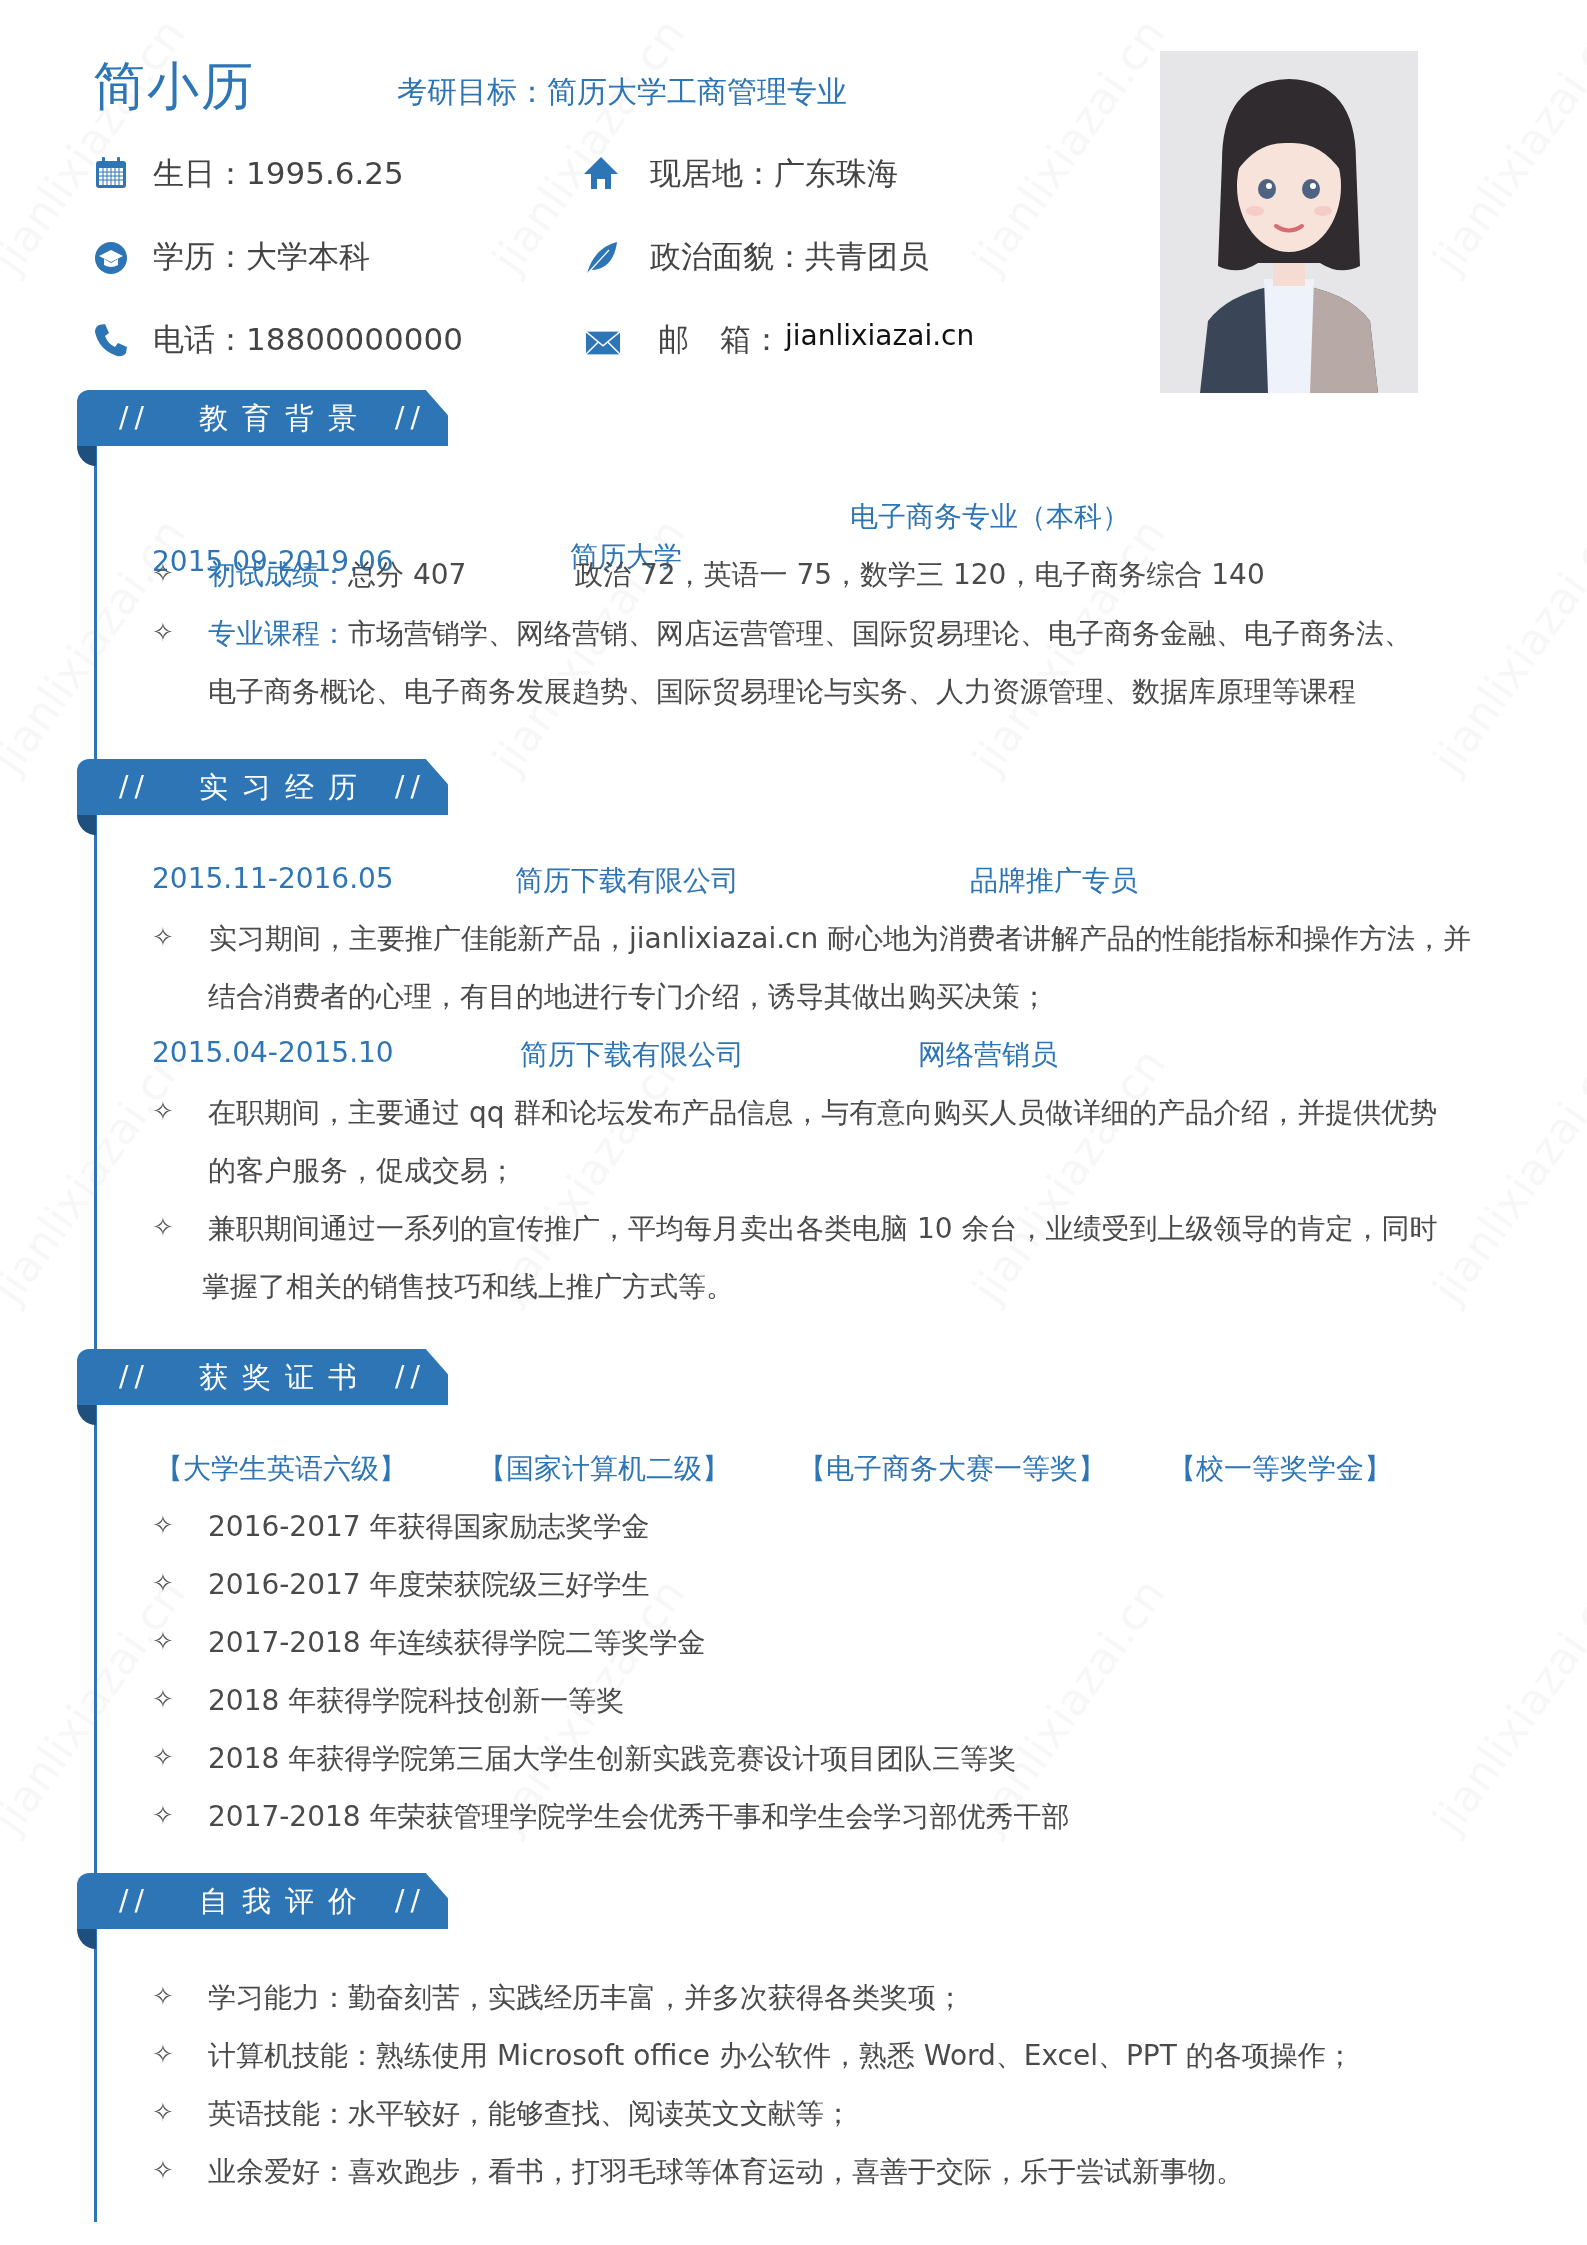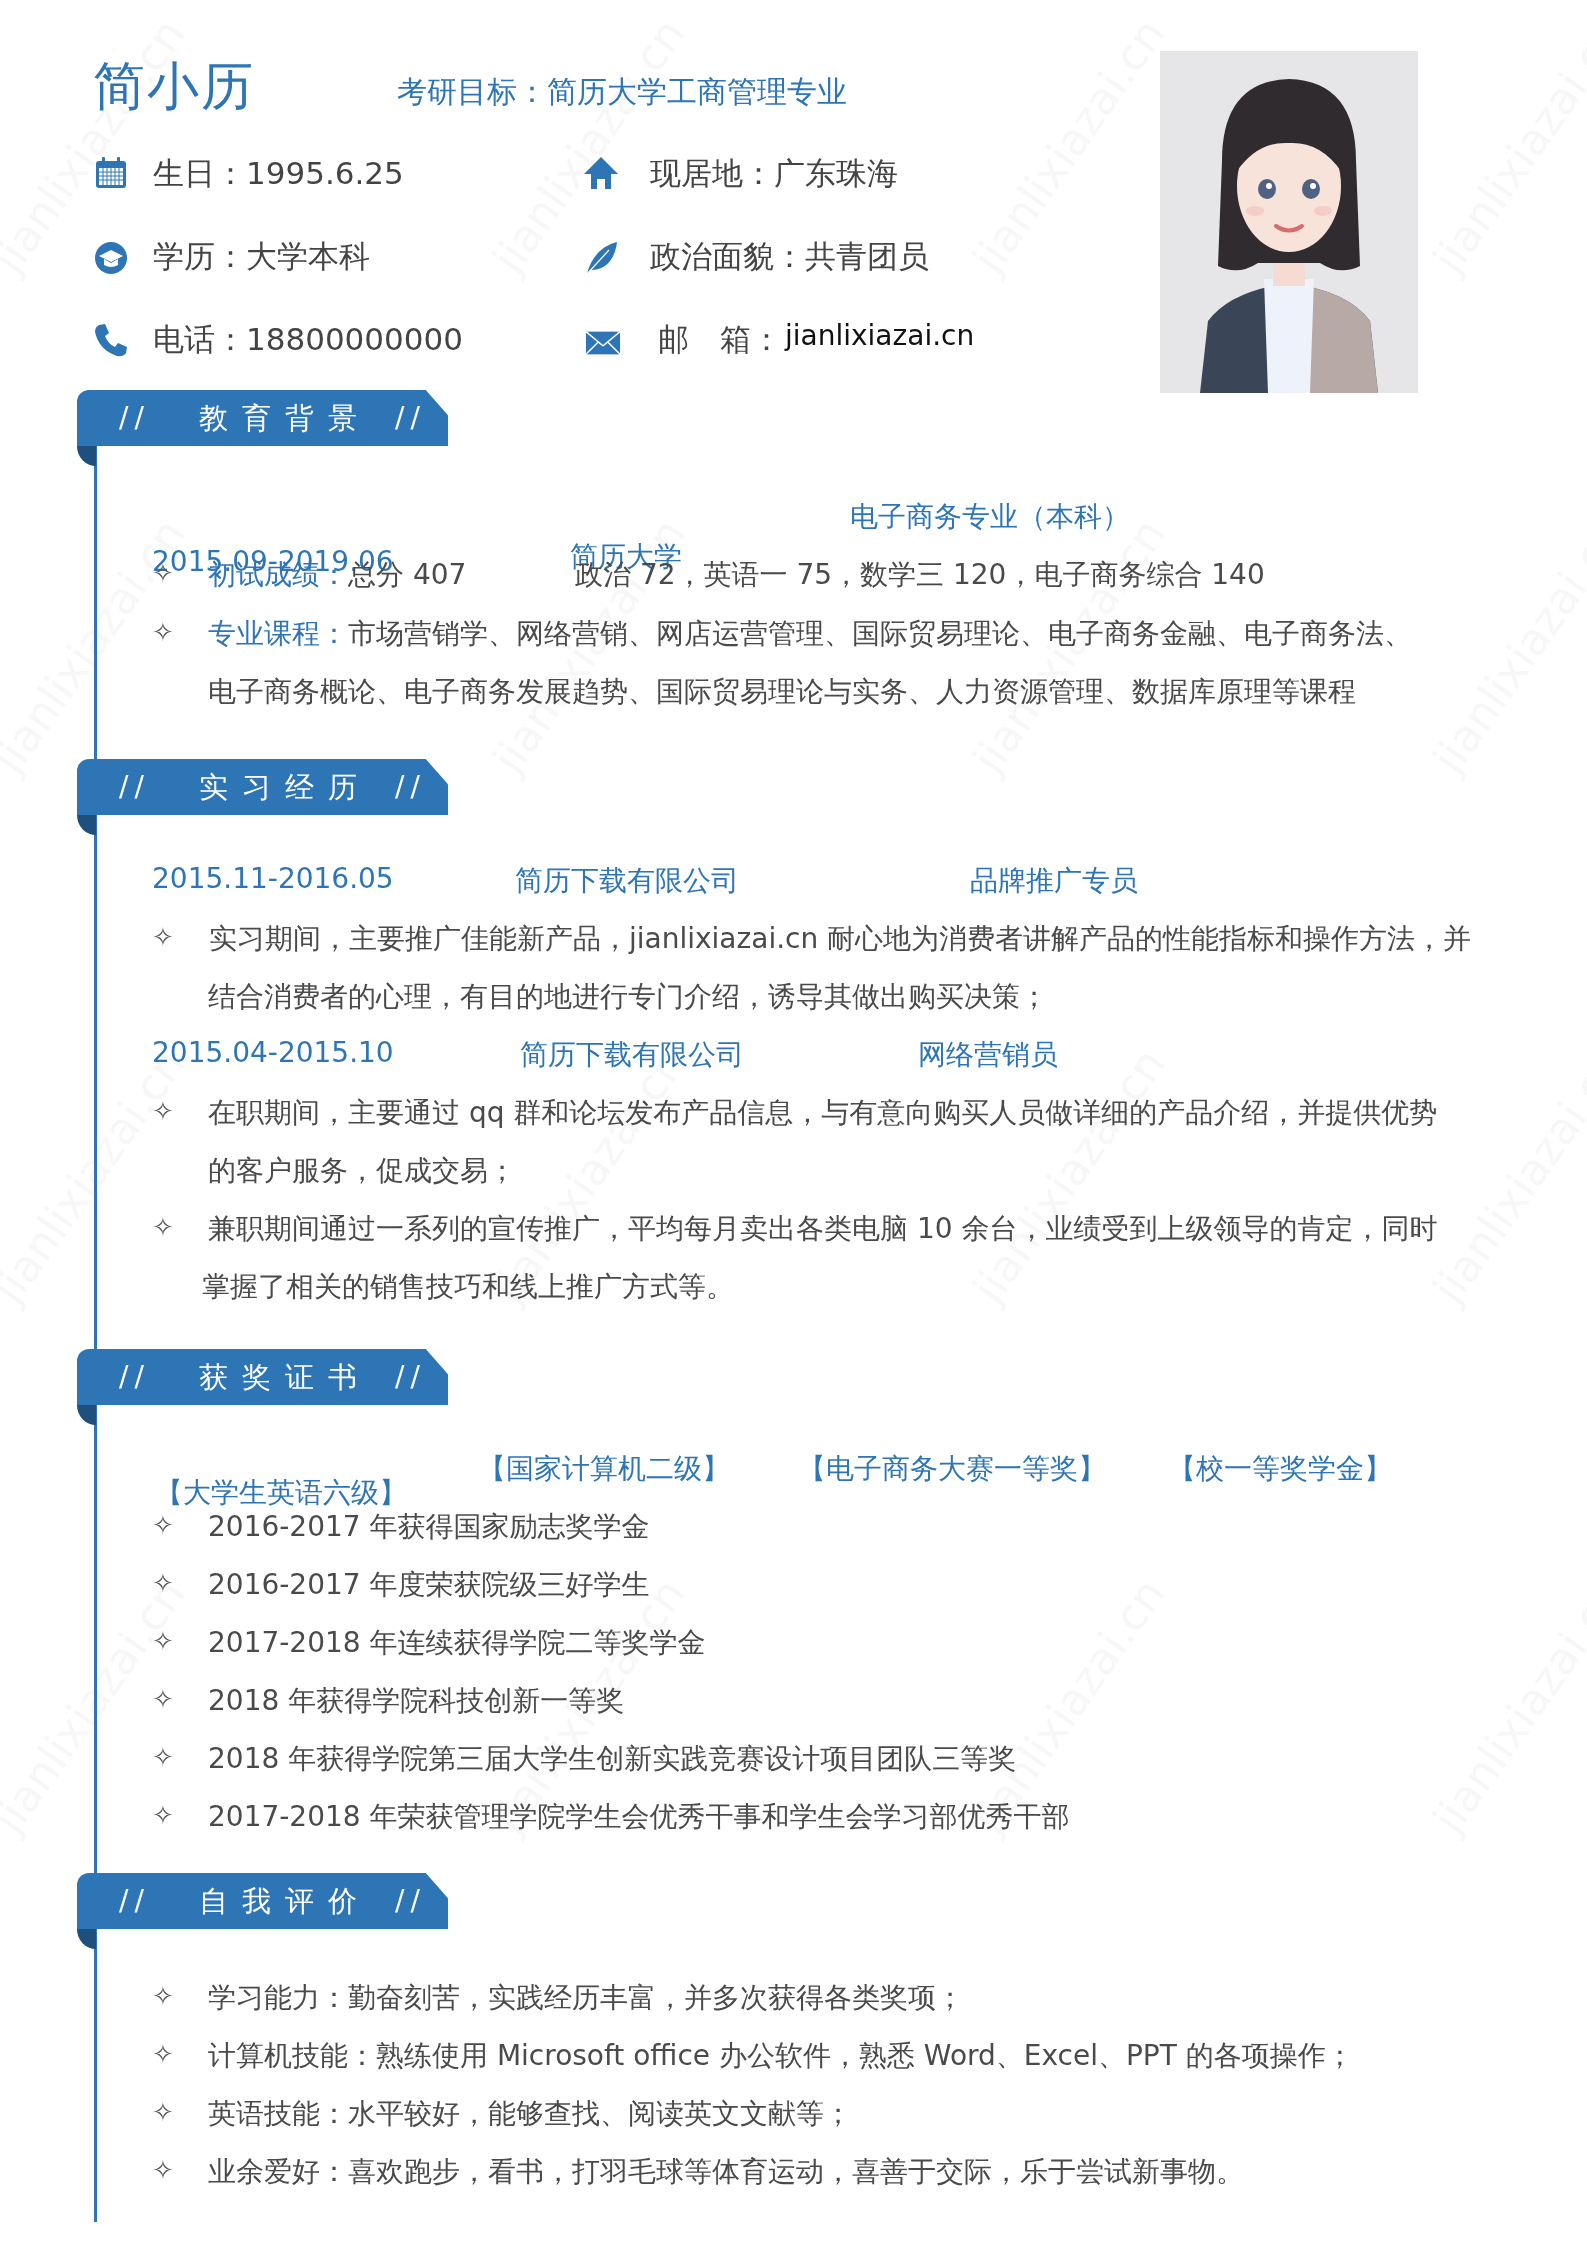--- a/index.html
+++ b/index.html
@@ -179,21 +179,21 @@
 
 <div class="banner" style="top:1349px;">
   <div class="banner-text">
     <span class="sl" style="left:42px;">//</span>
     <span class="t">获奖证书</span>
     <span class="sl" style="left:318px;">//</span>
   </div>
 </div>
 <div class="fold" style="top:1405px;"></div>
 
-<div class="abs row blue" style="left:155px;top:1450px;margin-top:24px;">【大学生英语六级】</div>
+<div class="abs row blue" style="left:155px;top:1450px;">【大学生英语六级】</div>
 <div class="abs row blue" style="left:478px;top:1450px;">【国家计算机二级】</div>
 <div class="abs row blue" style="left:798px;top:1450px;">【电子商务大赛一等奖】</div>
 <div class="abs row blue" style="left:1168px;top:1450px;">【校一等奖学金】</div>
 
 <div class="abs bullet" style="left:152px;top:1510px;">✧</div>
 <div class="abs txt" style="left:208px;top:1508px;">2016-2017 年获得国家励志奖学金</div>
 <div class="abs bullet" style="left:152px;top:1568px;">✧</div>
 <div class="abs txt" style="left:208px;top:1566px;">2016-2017 年度荣获院级三好学生</div>
 <div class="abs bullet" style="left:152px;top:1626px;">✧</div>
 <div class="abs txt" style="left:208px;top:1624px;">2017-2018 年连续获得学院二等奖学金</div>

